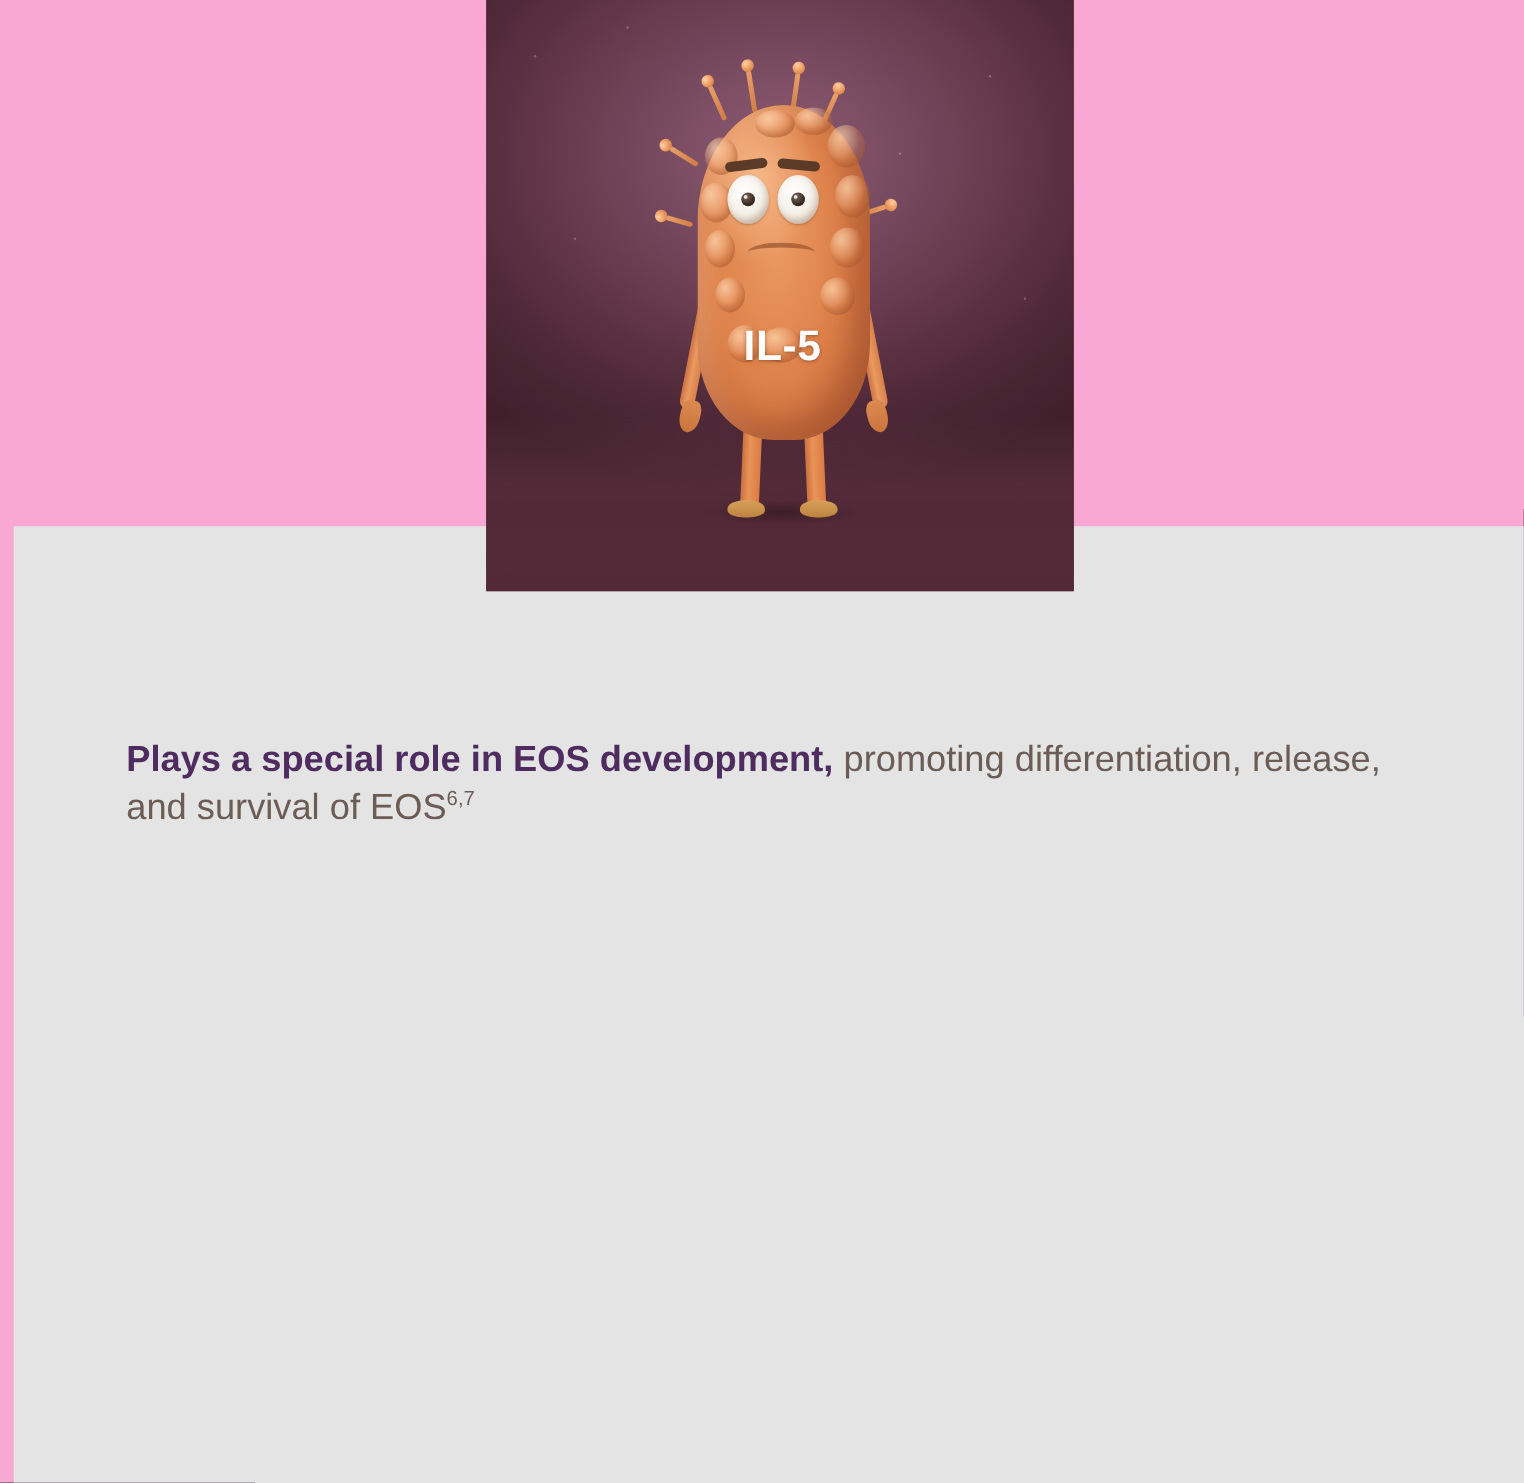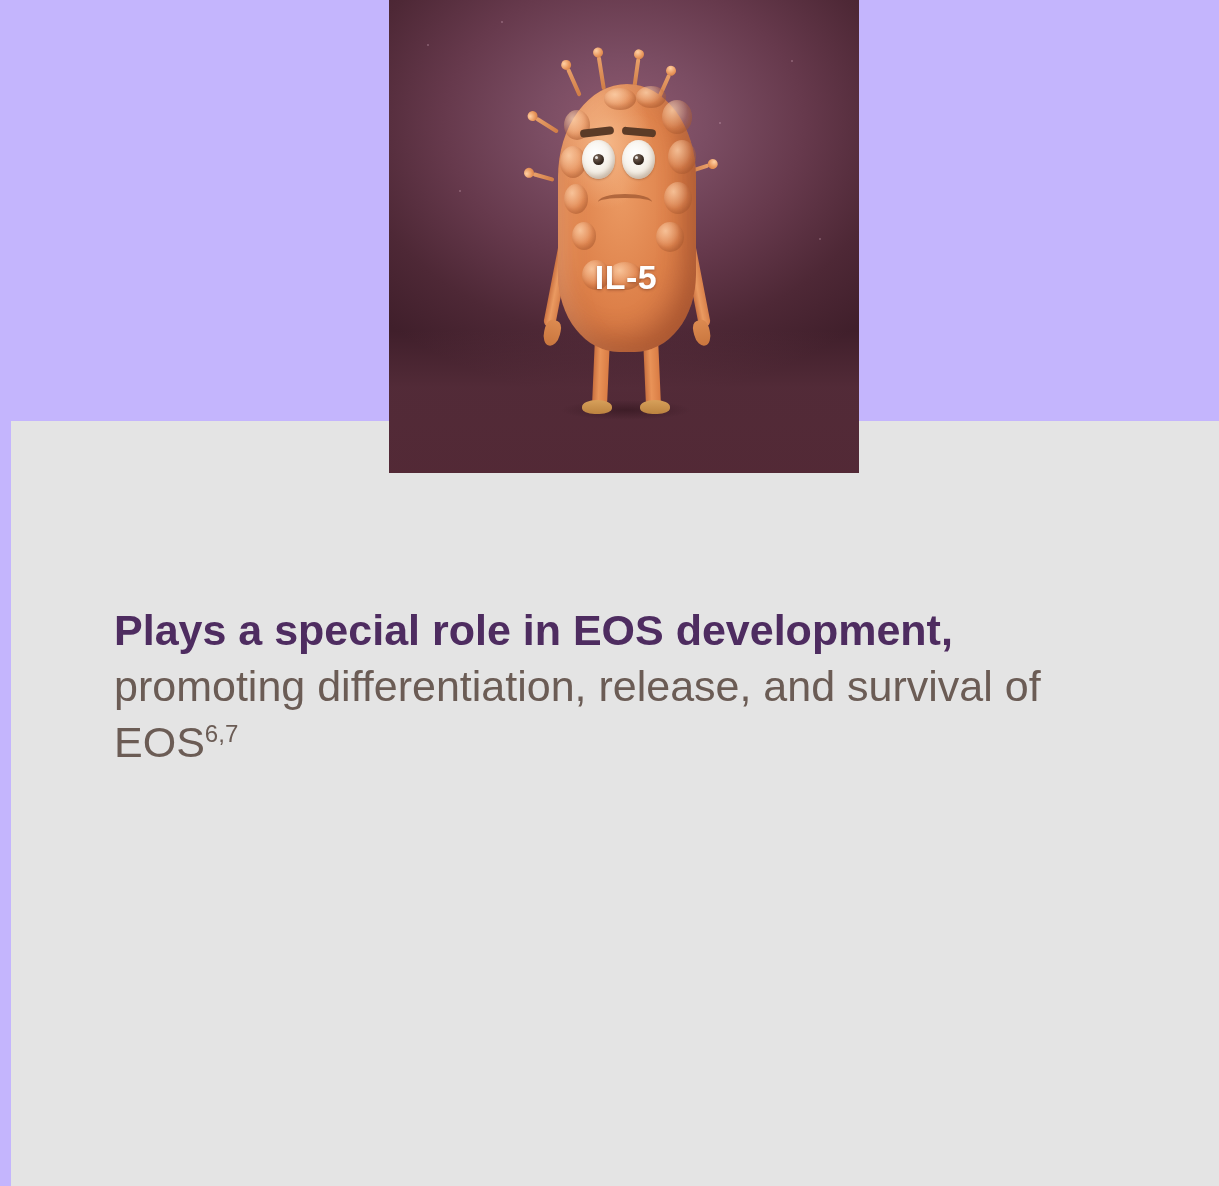--- a/index.html
+++ b/index.html
@@ -11,21 +11,21 @@
     width: 1219px;
     height: 1186px;
     overflow: hidden;
     font-family: "Liberation Sans", sans-serif;
   }
 
   #slide-card {
     position: relative;
     width: 1219px;
     height: 1186px;
-    background: #c4b5fd;
+    background: #f9a8d4;
   }
 
   
   #content-panel {
     position: absolute;
     left: 11px;
     top: 421px;
     width: 1208px;
     height: 765px;
     background: #e4e4e4;
@@ -214,25 +214,25 @@
   }
 
   
   #copy-block {
     position: absolute;
     left: 101px;
     top: 590px;
     width: 1060px;
   }
   .para {
-    font-size: 43px;
+    font-size: 29px;
     line-height: 1.30;
     font-family: "Liberation Sans", sans-serif;
     color: #6b5c55;
-    margin: 13px;
+    margin: 0;
   }
   #para-2 { margin-top: 64px; }
   .lead-bold {
     font-weight: bold;
     color: #4e2c60;
   }
   .lead-plain {
     color: #4e2c60;
   }
   sup {

